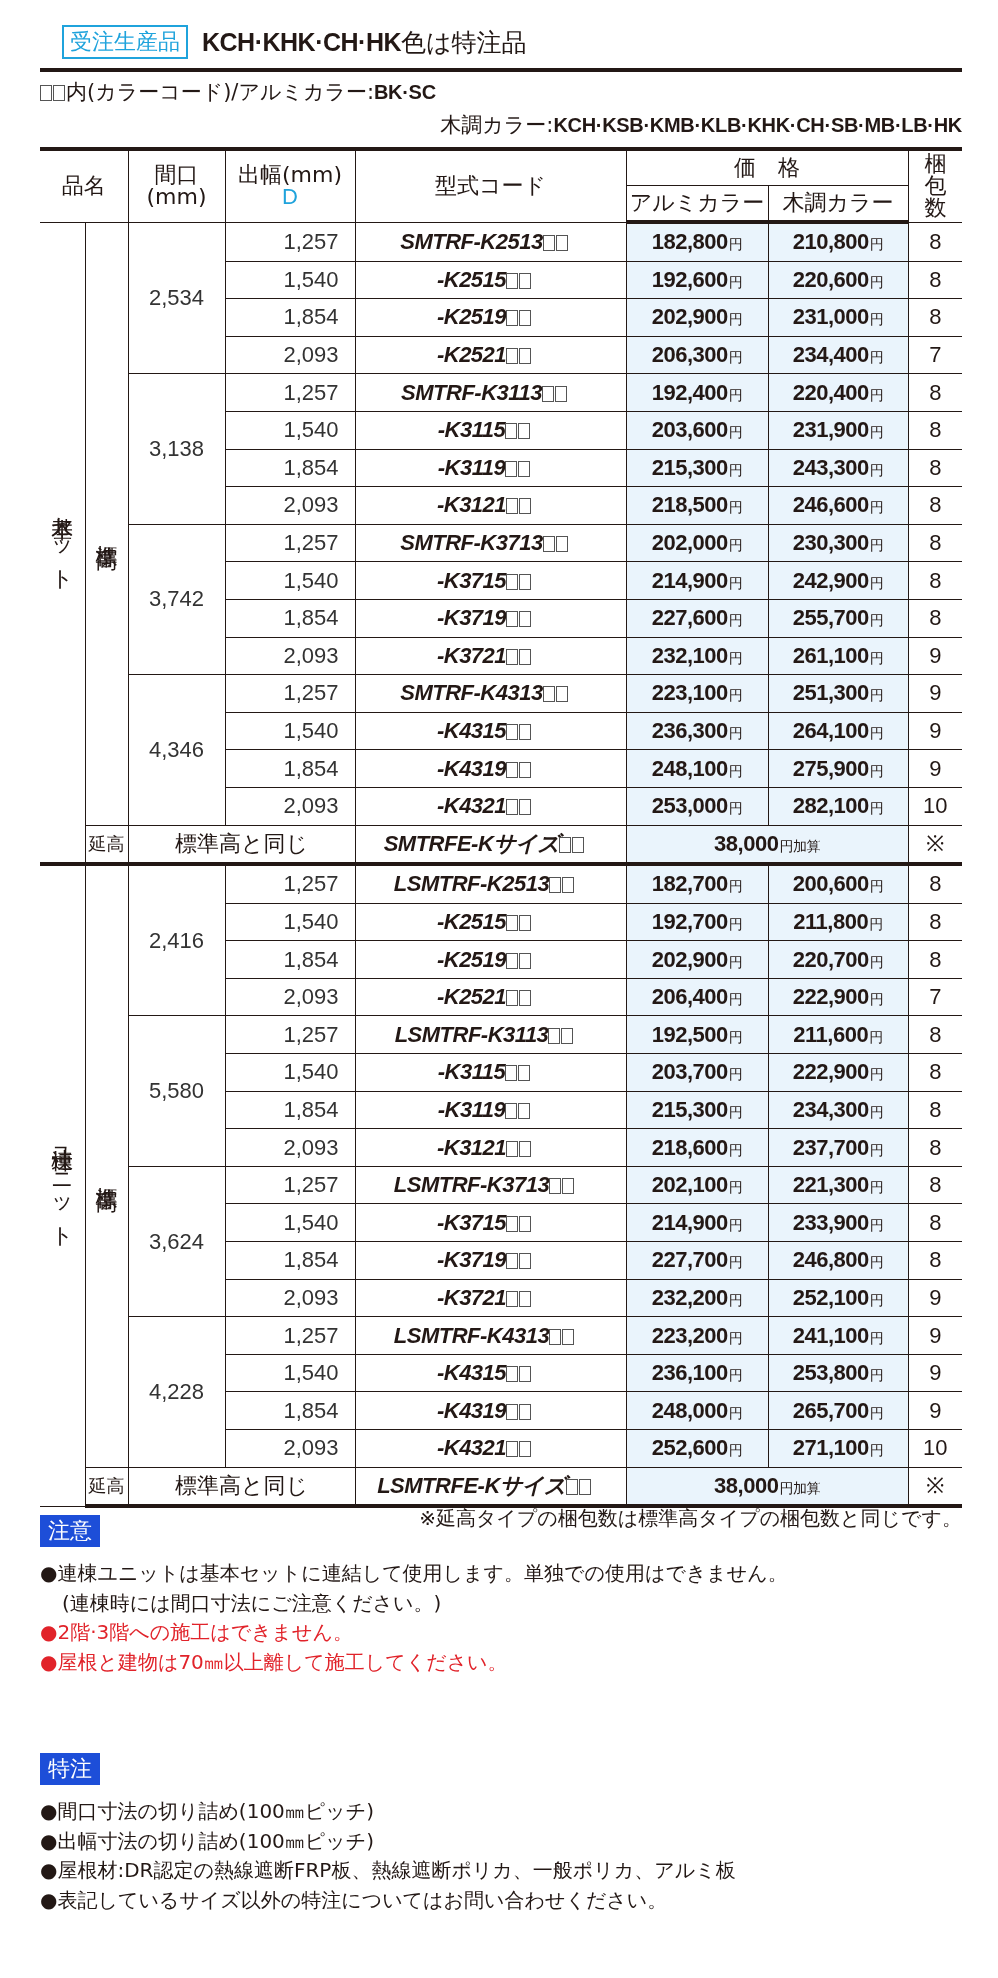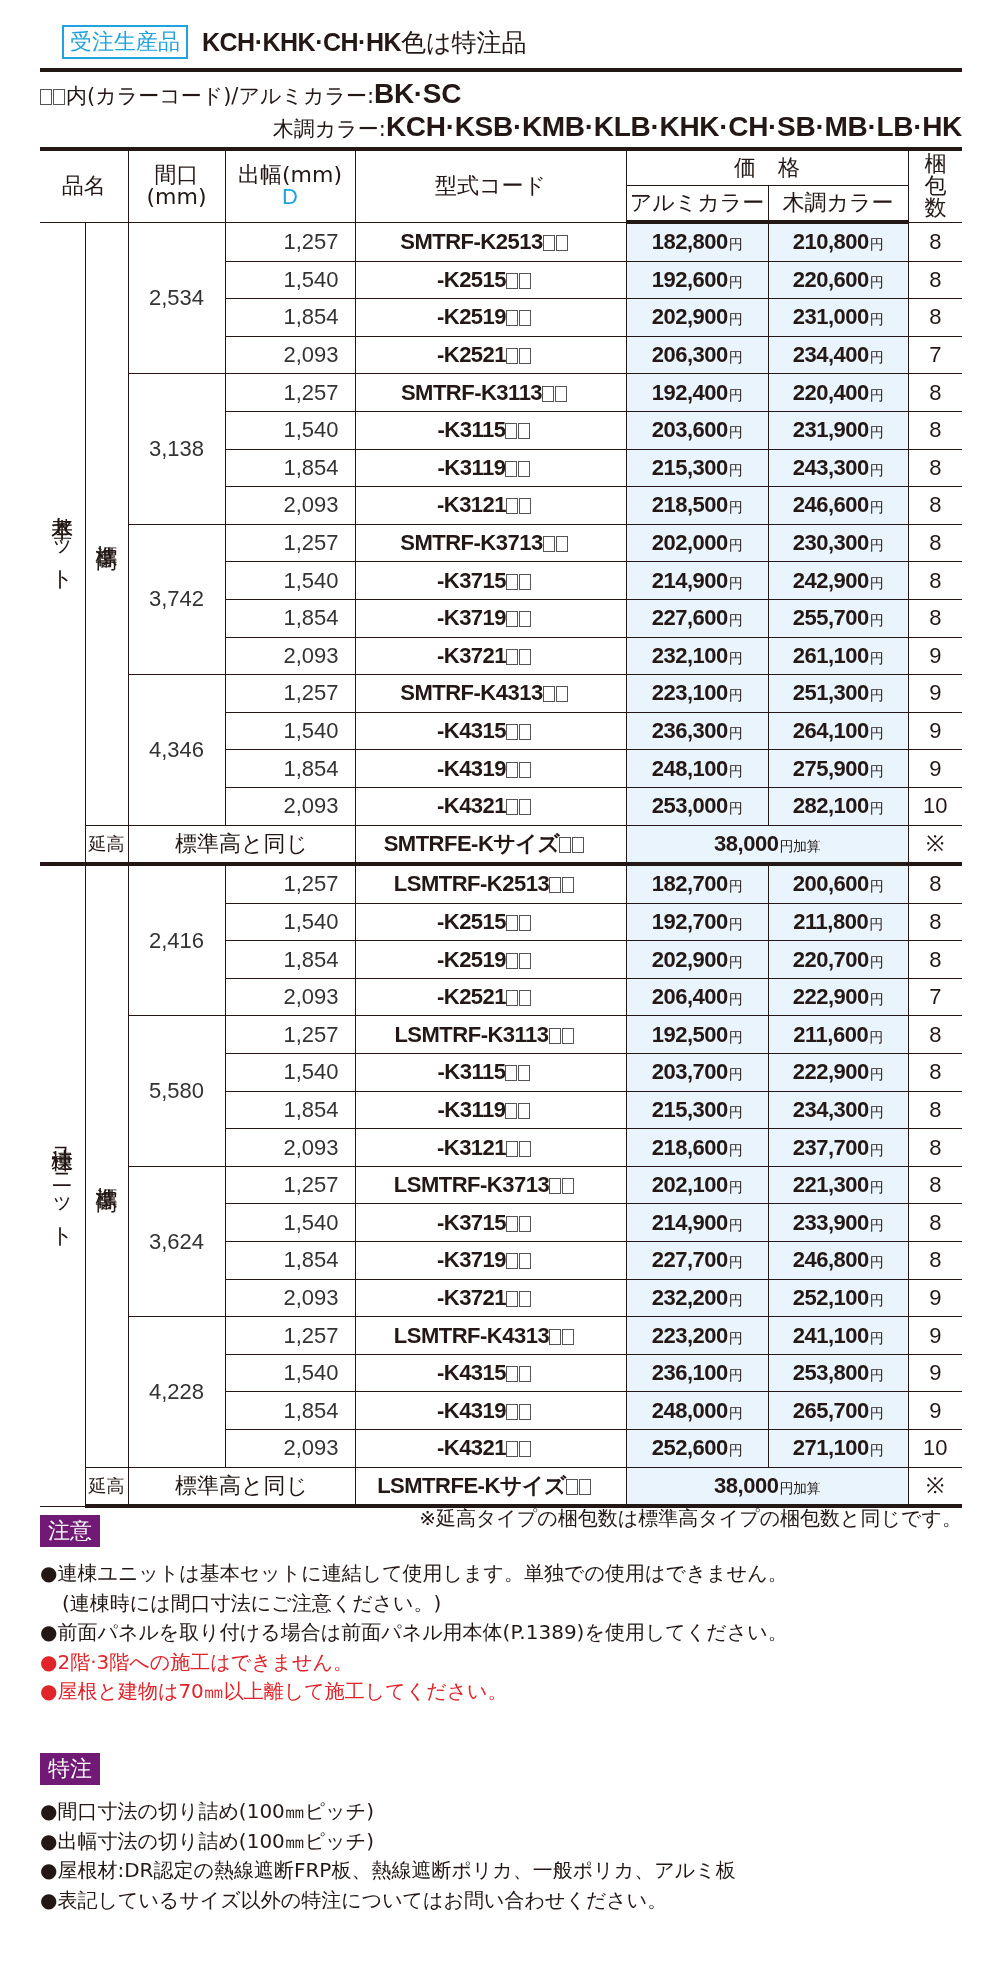--- a/index.html
+++ b/index.html
@@ -5,43 +5,43 @@
   html,body{margin:0;padding:0;background:#ffffff;}
   body{width:998px;height:1978px;position:relative;overflow:hidden;font-family:"DejaVu Sans","Liberation Sans",sans-serif;color:#231815;}
   .title-row{position:absolute;left:40px;top:18px;height:48px;display:flex;align-items:center;white-space:nowrap;}
   .title{font-size:36px;font-weight:bold;letter-spacing:-1px;}
   .badge{margin-left:22px;border:2px solid #1fa3dc;color:#1fa3dc;font-size:22px;padding:1px 6px;line-height:28px;}
   .special{margin-left:14px;font-size:25px;}
   .special b{font-family:"Liberation Sans",sans-serif;font-weight:bold;letter-spacing:-0.5px;}
   .rule-top{position:absolute;left:40px;top:68px;width:922px;height:4px;background:#231815;}
   .color-line1{position:absolute;left:40px;top:78px;font-size:21px;white-space:nowrap;}
   .color-line2{position:absolute;right:36px;top:111px;font-size:21px;white-space:nowrap;}
-  .color-line1 b,.color-line2 b{font-family:"Liberation Sans",sans-serif;font-size:28px;letter-spacing:-0.3px;}
+  .color-line1 b,.color-line2 b{font-family:"Liberation Sans",sans-serif;font-size:20px;letter-spacing:-0.3px;}
   .box{display:inline-block;width:12px;height:16px;border:1px solid #555;margin-right:1px;vertical-align:-2px;box-sizing:border-box;}
   table.price{position:absolute;left:40px;top:147px;width:922px;border-collapse:collapse;table-layout:fixed;}
   table.price td, table.price th{border:1px solid #231815;padding:0;text-align:center;font-weight:normal;height:36.6px;font-size:22px;line-height:1;overflow:hidden;white-space:nowrap;}
   table.price thead tr:first-child th{border-top:4px solid #231815;}
   table.price thead th{height:34px;font-size:22px;}
   table.price thead tr:last-child th{border-bottom:4px solid #231815;}
   .noleft{border-left:none !important;}
   .noright{border-right:none !important;}
   .vlabel{writing-mode:vertical-rl;text-orientation:upright;font-size:22px;letter-spacing:1px;}
   .num{font-family:"Liberation Sans",sans-serif;font-size:23px;color:#333;text-align:right !important;padding-right:16px !important;}
   .width-num{font-family:"Liberation Sans",sans-serif;font-size:23px;color:#333;}
-  .code{font-family:"Liberation Sans",sans-serif;font-weight:bold !important;font-size:22px;text-align:right;padding-right:12px !important;letter-spacing:-0.5px;}
+  .code{font-family:"Liberation Sans",sans-serif;font-weight:bold !important;font-size:22px;text-align:right;padding-right:12px !important;letter-spacing:-0.5px;font-style:italic;}
   .price-cell{background:#eaf4fc;font-family:"Liberation Sans",sans-serif;font-weight:bold !important;font-size:22px;letter-spacing:-0.5px;}
   .yen{font-size:14px;font-weight:normal;margin-left:1px;}
   .qty{font-family:"Liberation Sans",sans-serif;font-size:22px;}
   .extrow td{font-size:20px;}
   .block-end td{border-bottom:4px solid #231815 !important;}
   .block-start td{border-top:4px solid #231815 !important;}
   .dlabel{color:#1fa3dc;font-family:"Liberation Sans",sans-serif;}
   .small{font-size:18px !important;}
   .note-right{position:absolute;right:36px;top:1505px;font-size:20px;white-space:nowrap;}
-  .sec-tag{position:absolute;left:40px;background:#701a75;color:#fff;font-size:22px;padding:3px 8px;line-height:26px;}
+  .sec-tag{position:absolute;left:40px;background:#1d4ed8;color:#fff;font-size:22px;padding:3px 8px;line-height:26px;}
   .notes{position:absolute;left:40px;font-size:20px;line-height:29.6px;white-space:nowrap;}
   .notes .red{color:#e1232a;}
   .notes .indent{padding-left:22px;}
 </style>
 </head>
 <body>
 
 <div class="title-row">
   <span class="badge">受注生産品</span>
   <span class="special"><b>KCH·KHK·CH·HK</b><span>色は特注品</span></span>
@@ -329,21 +329,20 @@
       </tr>
     </tbody>
 </table>
 
 <div class="note-right">※延高タイプの梱包数は標準高タイプの梱包数と同じです。</div>
 
 <div class="sec-tag" style="top:1515px">注意</div>
 <div class="notes" id="caution-notes" style="top:1559px">
     <div>●連棟ユニットは基本セットに連結して使用します。単独での使用はできません。</div>
     <div class="indent">(連棟時には間口寸法にご注意ください。)</div>
-    <div>●前面パネルを取り付ける場合は前面パネル用本体(P.1389)を使用してください。</div>
     <div class="red ">●2階·3階への施工はできません。</div>
     <div class="red ">●屋根と建物は70㎜以上離して施工してください。</div>
   </div>
 
 <div class="sec-tag" style="top:1753px">特注</div>
 <div class="notes" id="special-notes" style="top:1797px">
     <div>●間口寸法の切り詰め(100㎜ピッチ)</div>
     <div>●出幅寸法の切り詰め(100㎜ピッチ)</div>
     <div>●屋根材:DR認定の熱線遮断FRP板、熱線遮断ポリカ、一般ポリカ、アルミ板</div>
     <div>●表記しているサイズ以外の特注についてはお問い合わせください。</div>

